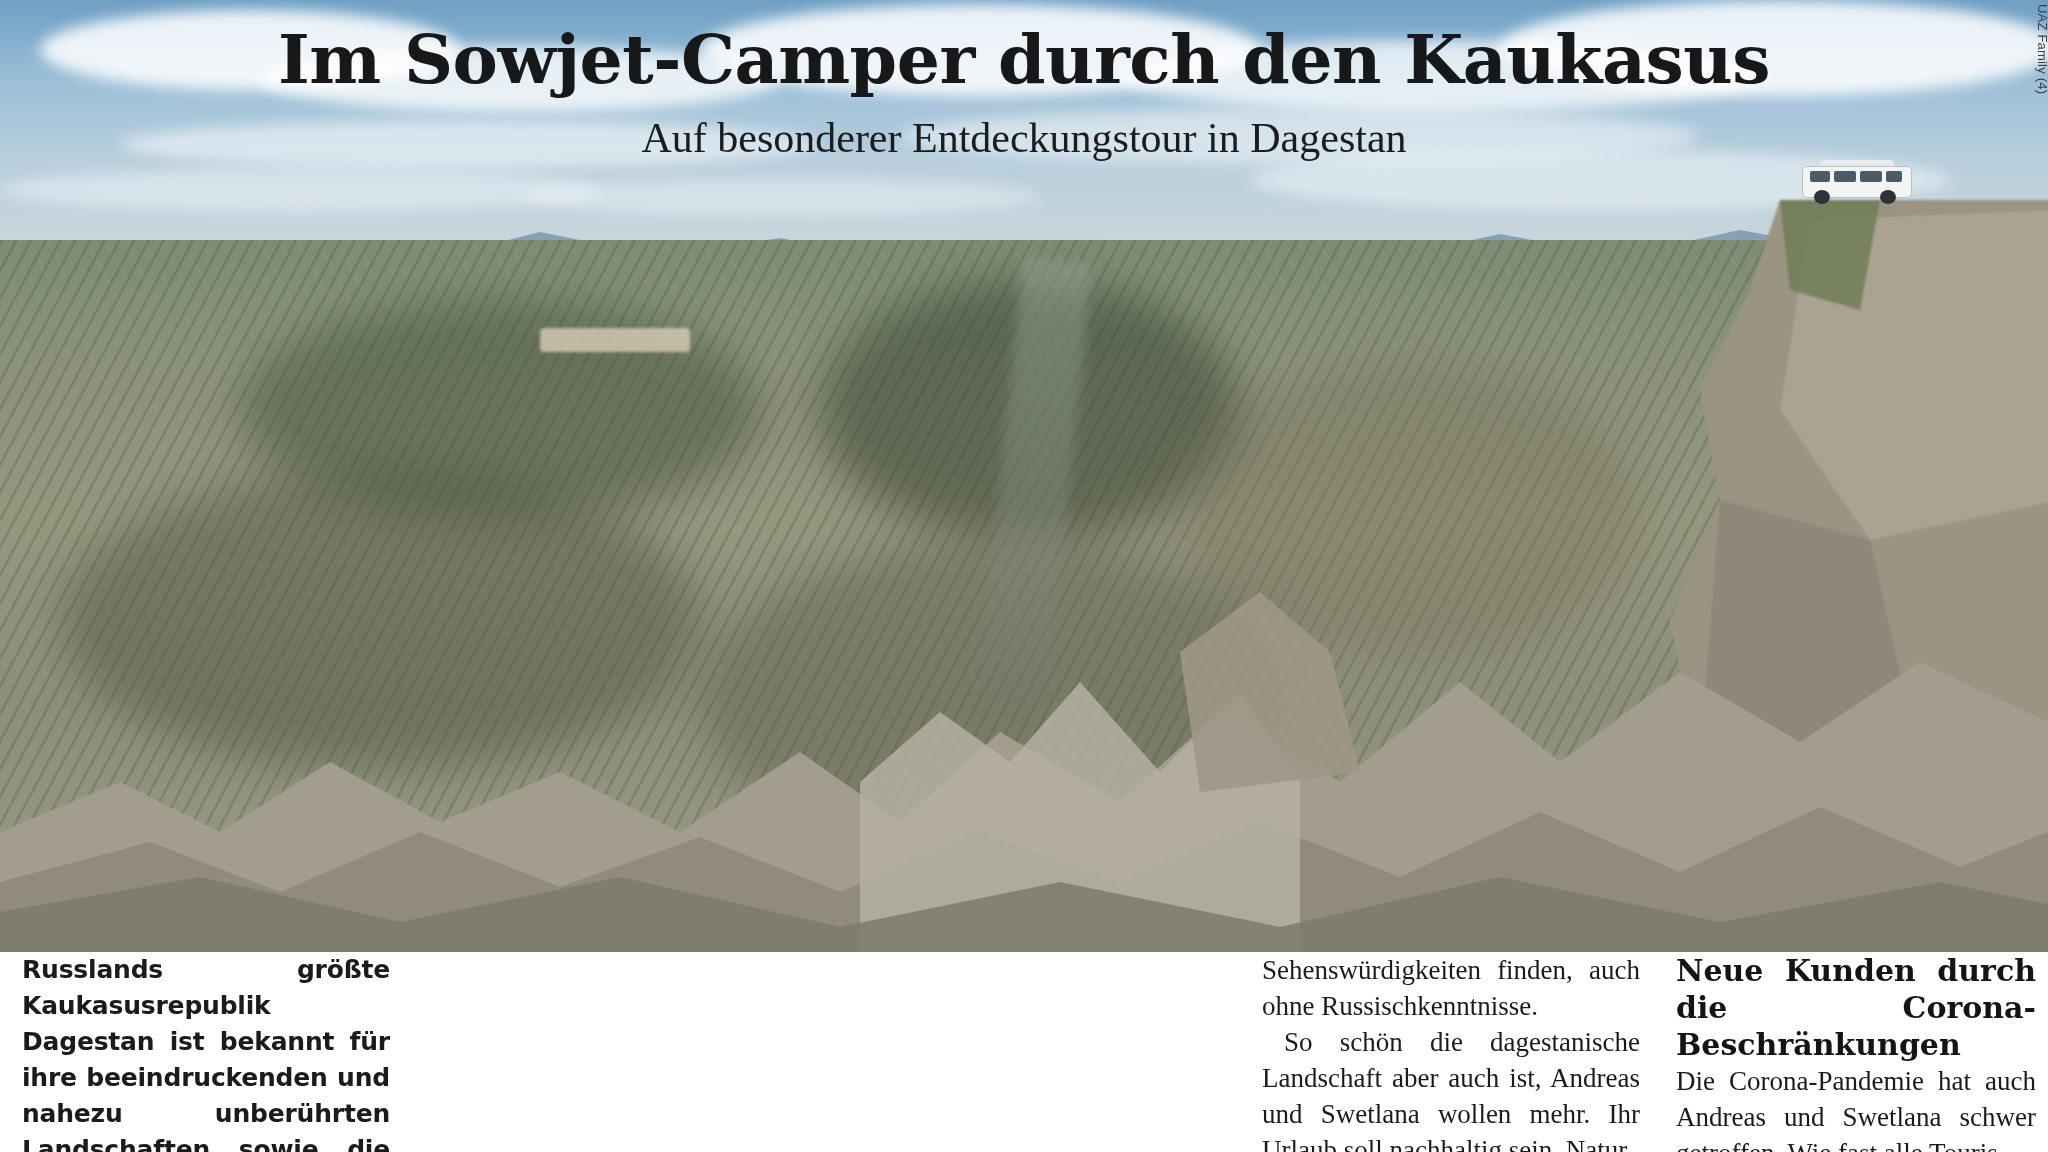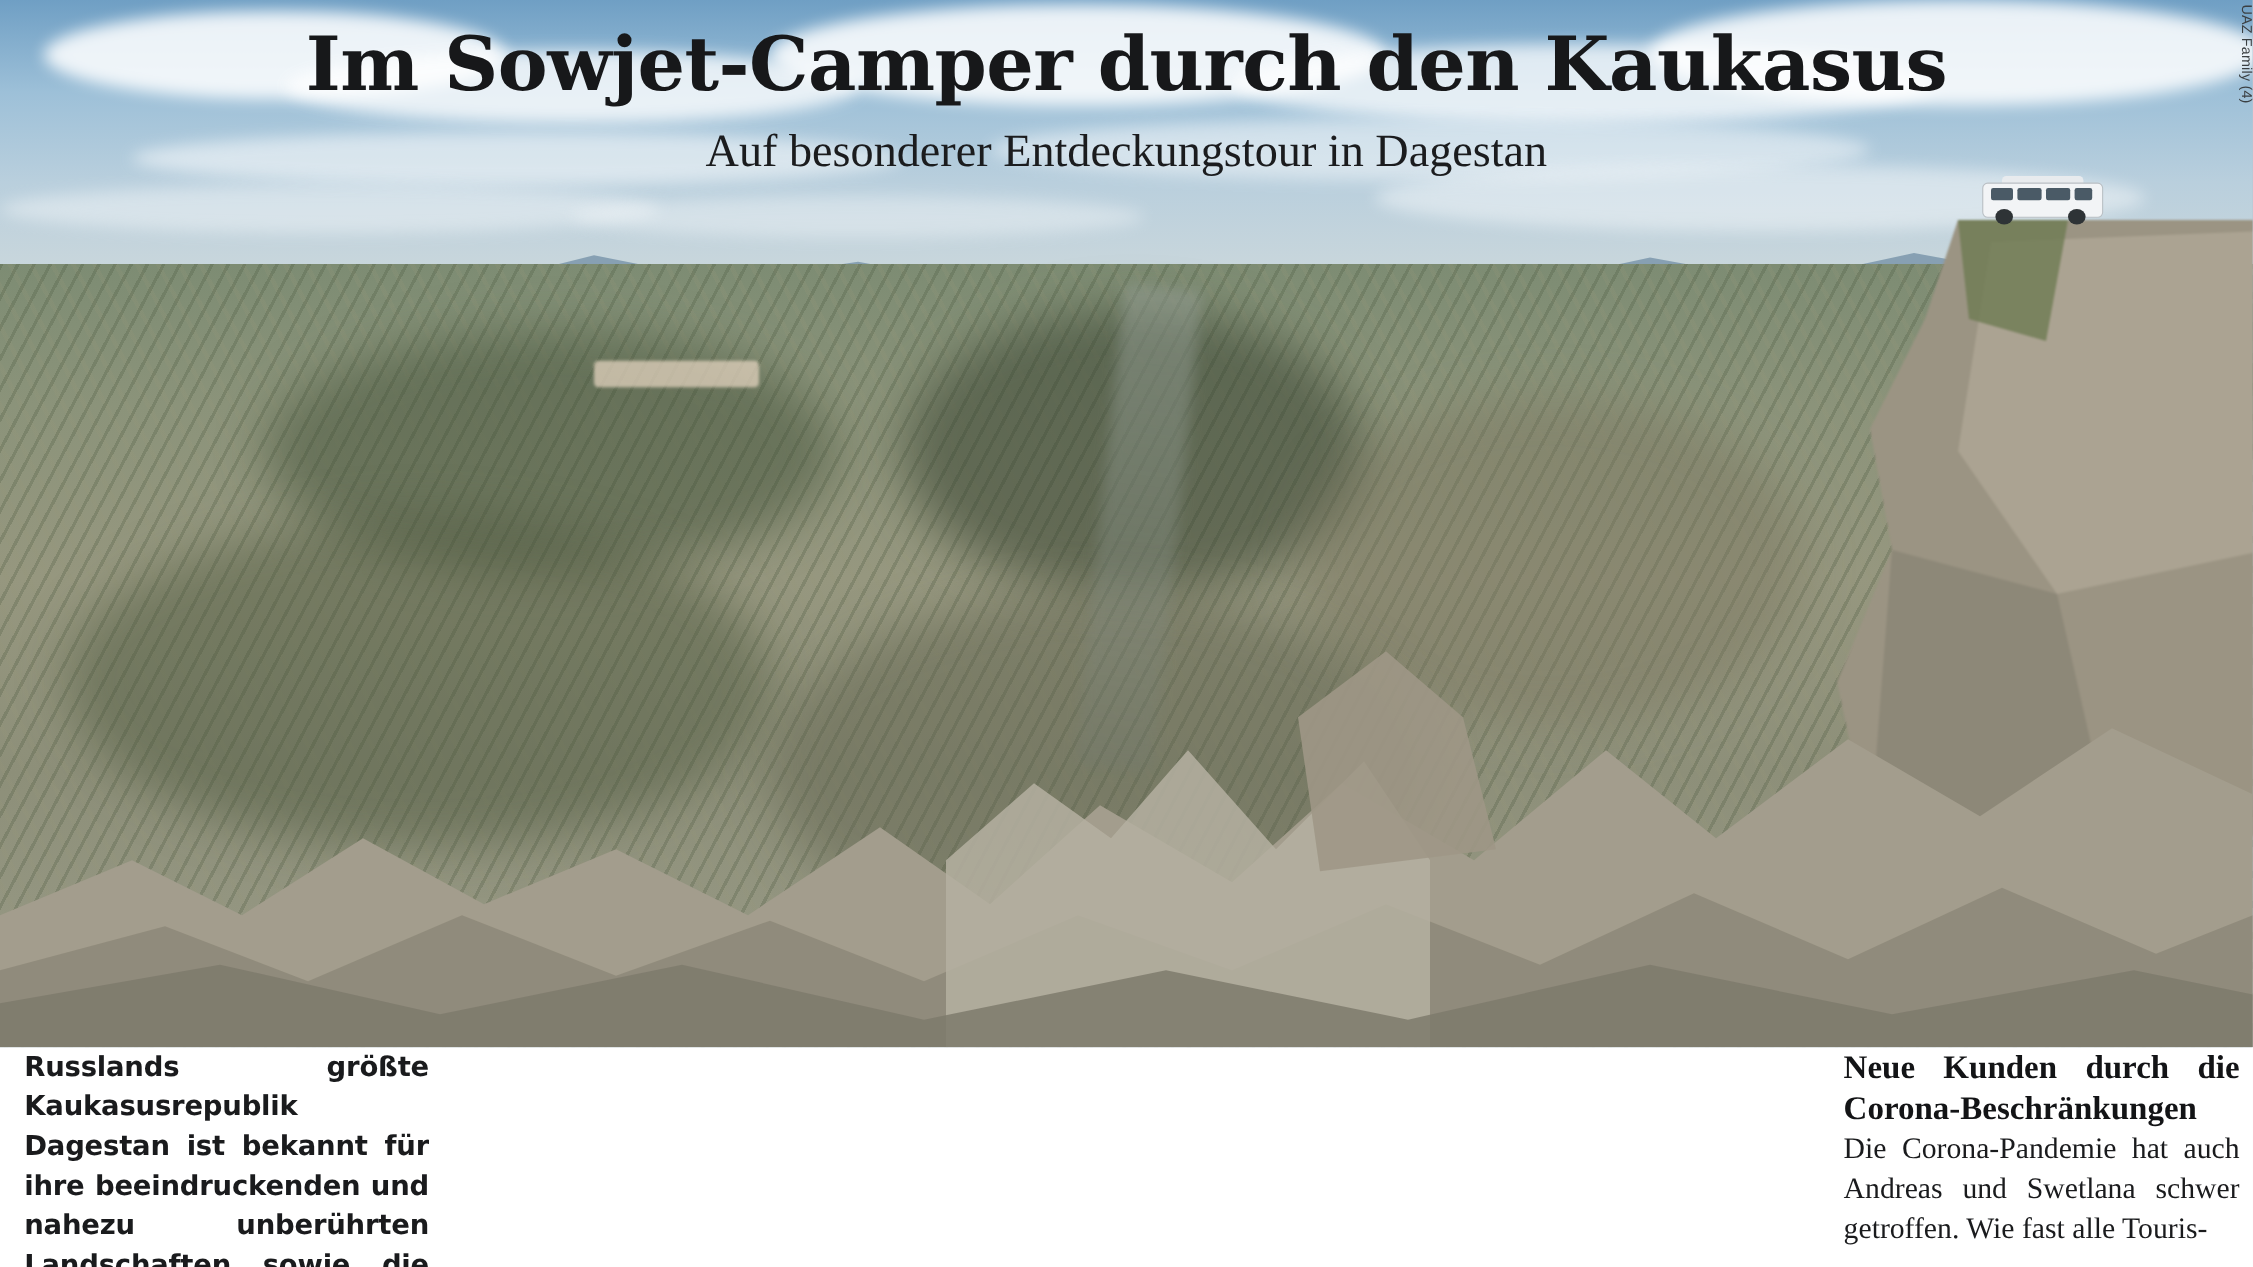--- a/index.html
+++ b/index.html
@@ -200,21 +200,20 @@
   }
   .col {
     position: absolute;
     top: 0;
     height: 200px;
     overflow: hidden;
   }
   .col p {
     margin: 0;
     text-align: justify;
-    font-family: Liberation Serif, serif;
   }
   .col .body-text {
     font-family: "Liberation Serif", serif;
     font-size: 27px;
     line-height: 36px;
     color: #1a1b1d;
     hyphens: auto;
   }
   .col .lead-text {
     font-family: "DejaVu Sans", sans-serif;
@@ -332,20 +331,24 @@
   </div>
 
   <div class="columns">
 
     <div class="col col-1">
       <p class="lead-text">Russlands größte Kaukasusrepublik Dagestan ist bekannt für ihre beeindruckenden und nahezu unberührten Landschaften sowie die traditionelle Gastfreundschaft der Einheimischen.</p>
     </div>
 
 
 
+    <div class="col col-4">
+      <p class="body-text">Sehenswürdigkeiten finden, auch ohne Russischkenntnisse.</p>
+      <p class="body-text" style="text-indent:22px;">So schön die dagestanische Landschaft aber auch ist, Andreas und Swetlana wollen mehr. Ihr Urlaub soll nachhaltig sein. Natur</p>
+    </div>
 
     <div class="col col-5">
       <p class="sub-head">Neue Kunden durch die Corona-Beschränkungen</p>
       <p class="body-text">Die Corona-Pandemie hat auch Andreas und Swetlana schwer getroffen. Wie fast alle Touris-</p>
     </div>
 
   </div>
 
 </div>
 

